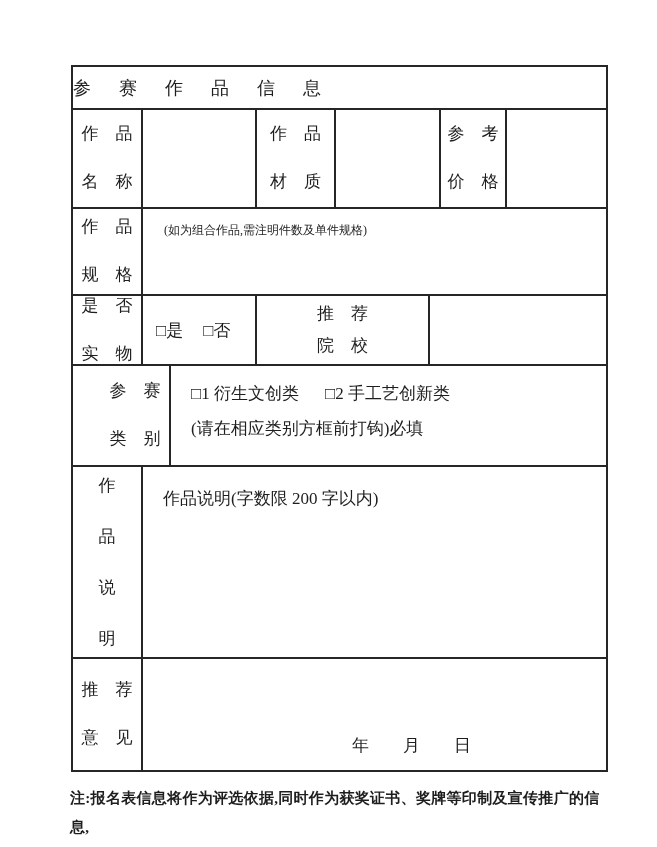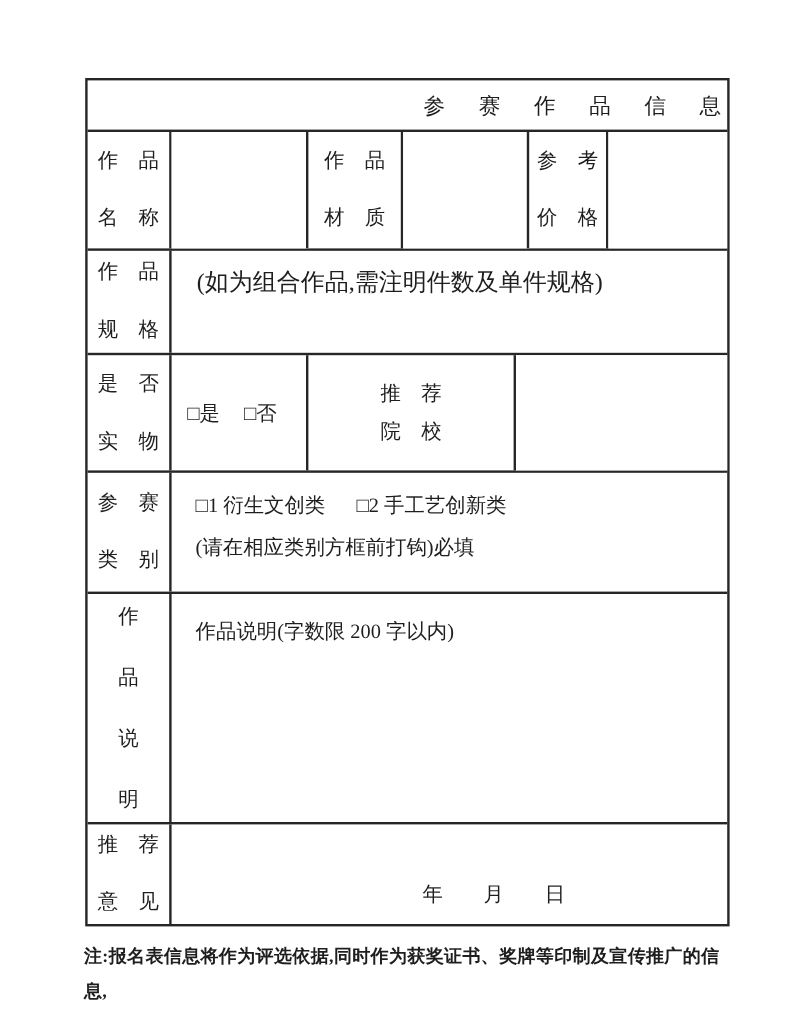--- a/index.html
+++ b/index.html
@@ -13,45 +13,45 @@
 
   .form-table{
     position:absolute;left:71px;top:65px;width:537px;height:707px;
     border:2px solid #262626;display:flex;flex-direction:column;background:#ffffff;
   }
   .row{display:flex;flex-direction:row;border-bottom:2px solid #262626;width:100%;}
   .row:last-child{border-bottom:none;flex:1;}
   .r-title{height:43px;align-items:center;justify-content:center;}
   .r1{height:99px;}
   .r2{height:87px;}
-  .r3{height:98px;}
-  .r4{height:101px;}
+  .r3{height:70px;}
+  .r4{height:101px;padding-left:28px;}
   .r5{height:192px;}
 
   .title{
-    font-size:18px;letter-spacing:5px;text-align:right;width:100%;
+    font-size:18px;letter-spacing:5px;text-align:left;width:100%;
   }
 
   .cell{border-right:2px solid #262626;height:100%;}
   .cell:last-child{border-right:none;}
 
   .label-cell{
     width:70px;flex-shrink:0;display:flex;flex-direction:column;
     justify-content:center;align-items:center;font-size:17px;line-height:1.8;gap:17px;
   }
   .label-line{white-space:pre;}
 
   .input-cell{background:#ffffff;}
   .w-v1{width:114px;flex-shrink:0;}
   .w-l2{width:79px;flex-shrink:0;}
   .w-v2{width:105px;flex-shrink:0;}
   .w-l3{width:66px;flex-shrink:0;}
   .w-rest{flex:1;}
 
-  .spec-cell{flex:1;padding:13px 28px 0 21px;font-size:20px;}
+  .spec-cell{flex:1;padding:13px 28px 0 21px;font-size:12px;}
 
   .cb-cell{
     width:114px;flex-shrink:0;display:flex;align-items:center;
     padding-left:13px;gap:20px;font-size:17px;
   }
   .option{white-space:nowrap;}
   .box-glyph{font-size:17px;}
 
   .school-cell{
     width:173px;flex-shrink:0;display:flex;flex-direction:column;

